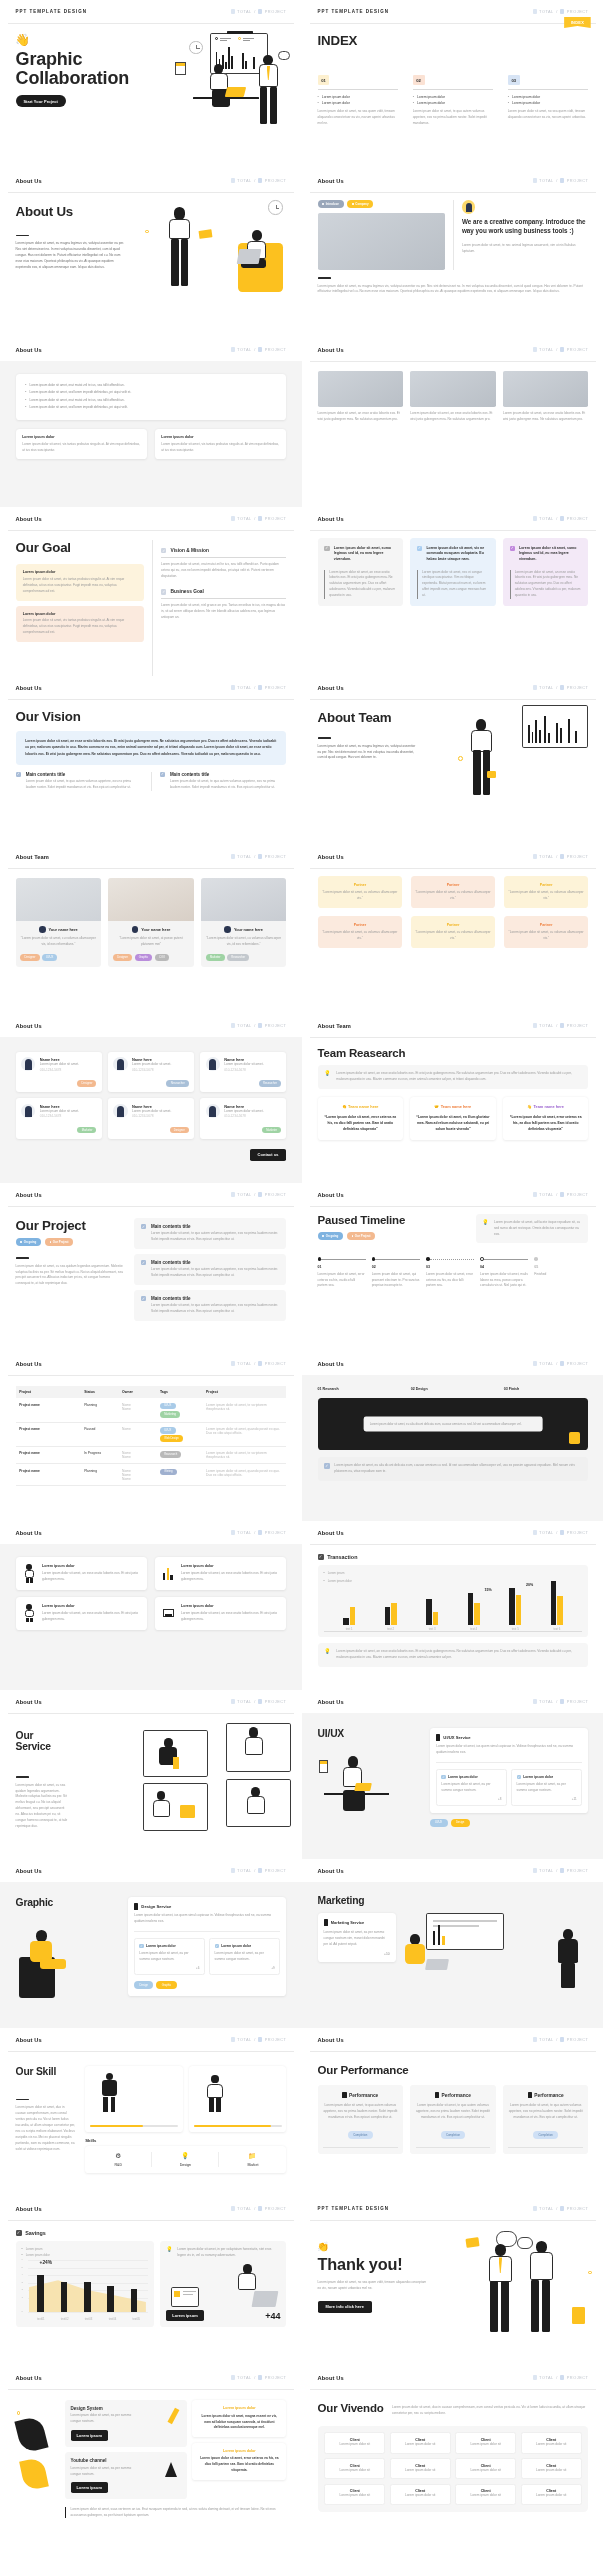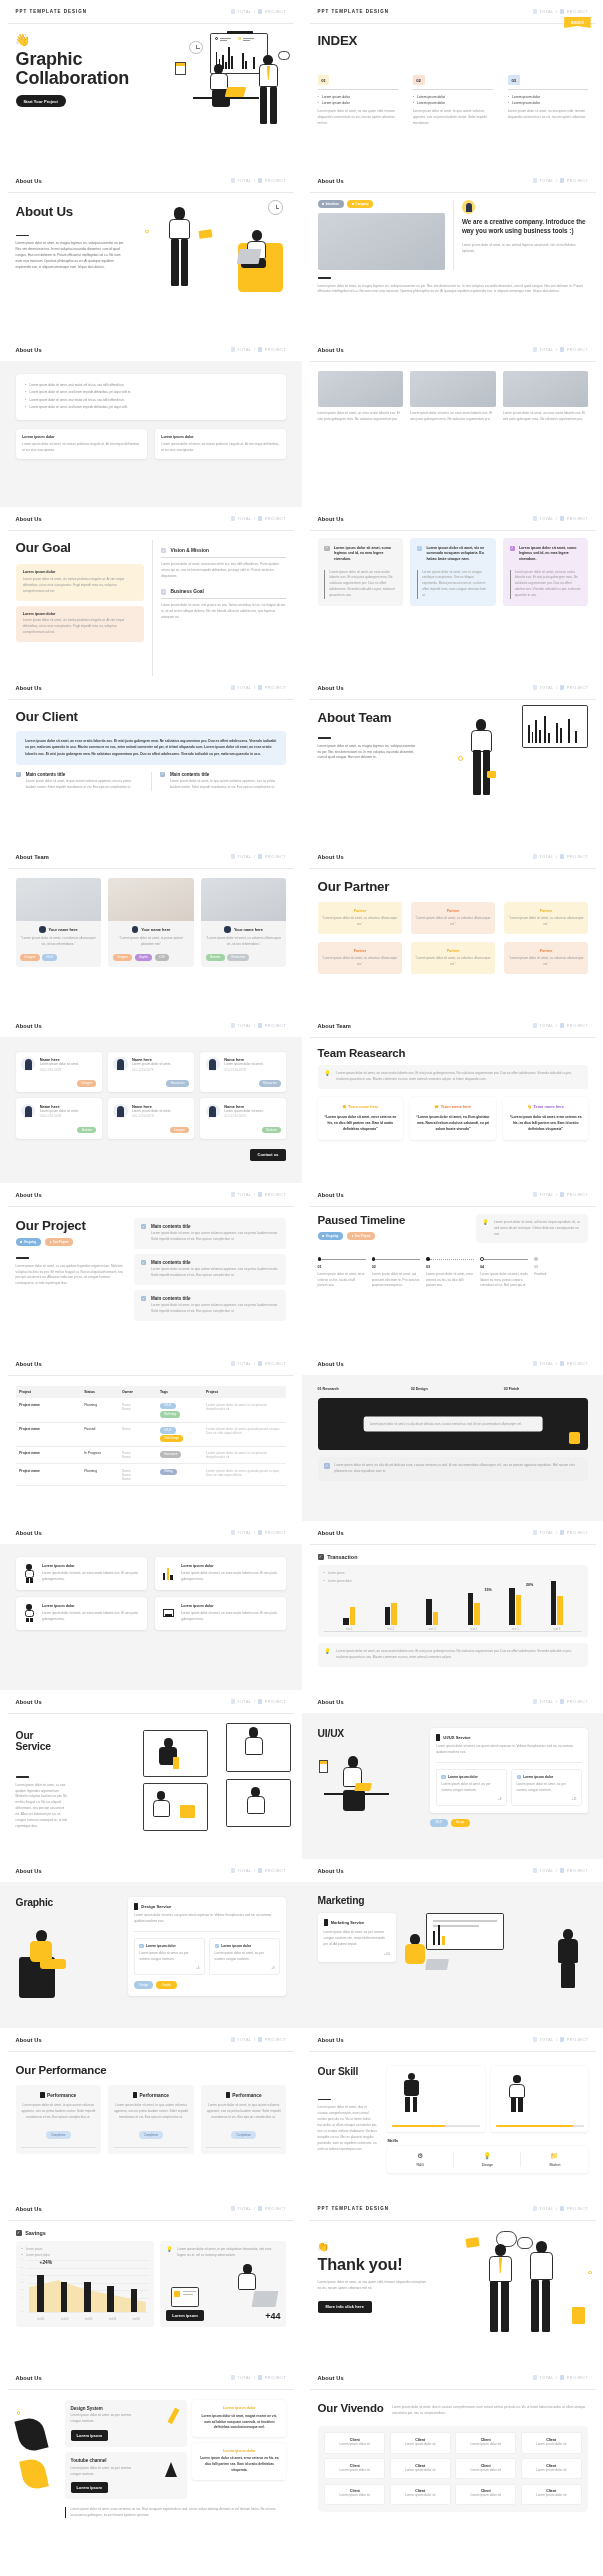--- a/index.html
+++ b/index.html
@@ -473,21 +473,21 @@
       <div class="sl-meta">
         <span class="mini-ico"></span>
           <span>TOTAL</span>
         <span>/</span>
         <span class="mini-ico b"></span>
           <span>PROJECT</span>
       </div>
     </div>
     <div class="sl-rule"></div>
     <div class="sl-body">
-      <div class="h1" style="padding-top:9.7px">Our Client</div>
+      <div class="h1" style="padding-top:9.7px">Our Vision</div>
       <div style="background:#e9f2fb;border-radius:3.6px;padding:7.2px 9.7px;margin-top:7.2px">
         <div style="font-size:3.3px;line-height:1.95;color:#3a3a3a;font-weight:600">Lorem ipsum dolor sit amet, an esse oratio lobortis eos. Et wisi justo gubergren mea. Ne salutatus argumentum pro. Duo ex affert adolescens. Vivendo iudicabit cu per, malorum quaestio in usu. Mazim commune eu eos, enim animal convenire ad per, ei tritani aliquando cum. Lorem ipsum dolor sit amet, an esse oratio lobortis eos. Et wisi justo gubergren mea. Ne salutatus argumentum pro. Duo ex affert adolescens. Vivendo iudicabit cu per, malorum quaestio in usu.</div>
       </div>
       <div style="display:flex;gap:8.4px;margin-top:7.2px">
         <div style="flex:1;display:flex;gap:4.8px">
           <span class="chk" style="background:#a9bdd8">✓</span>
           <div>
             <div style="font-size:4.5px;font-weight:600">Main contents title</div>
             <div class="p" style="margin-top:2.4px">Lorem ipsum dolor sit amet, te quo autem volumus appetere, eos no prima laudem noster. Solet impedit mandamus et vis. Eos epicuri complectitur ut.</div>
           </div>
@@ -614,21 +614,20 @@
       <div class="sl-meta">
         <span class="mini-ico"></span>
           <span>TOTAL</span>
         <span>/</span>
         <span class="mini-ico b"></span>
           <span>PROJECT</span>
       </div>
     </div>
     <div class="sl-rule"></div>
     <div class="sl-body">
-      <div class="h1" style="padding-top:11px">Our Partner</div>
       <div style="display:grid;grid-template-columns:repeat(3,1fr);gap:7.8px 8.4px;margin-top:8.4px">
         <div class="pt-card" style="background:#fdf3d8">
           <div class="pt-title" style="color:#f2b31c">Partner</div>
           <div class="p">“Lorem ipsum dolor sit amet, cu volumus ullamcorper vis.”</div>
         </div>
         <div class="pt-card" style="background:#fbeade">
           <div class="pt-title" style="color:#ef7f3c">Partner</div>
           <div class="p">“Lorem ipsum dolor sit amet, cu volumus ullamcorper vis.”</div>
         </div>
         <div class="pt-card" style="background:#fdf3d8">
@@ -1374,102 +1373,102 @@
       <div class="sl-title">About Us</div>
       <div class="sl-meta">
         <span class="mini-ico"></span>
           <span>TOTAL</span>
         <span>/</span>
         <span class="mini-ico b"></span>
           <span>PROJECT</span>
       </div>
     </div>
     <div class="sl-rule"></div>
+    <div class="sl-body" style="display:flex;gap:9.7px;padding-top:14.5px">
+      <div style="width:60px">
+        <div class="h1" style="font-size:10.3px">Our Skill</div>
+        <div class="dash" style="margin-top:22px"></div>
+        <div class="p">Lorem ipsum dolor sit amet, duo in causae comprehensam, eum consul veritus pericula eu. Vix ut lorem ludus iracundia, at ullum utroque consetetur per, nec cu scripta meliore elaboraret. Vocibus euripidis vis no. Mei ex placerat singulis partiendo, eam eu equidem commune, ea solet at vidisse reprimique eum.</div>
+      </div>
+      <div style="flex:1">
+        <div style="display:grid;grid-template-columns:1fr 1fr;gap:6px">
+          <div class="card w" style="height:66px;position:relative;padding:4.8px">
+            <div class="person" style="left:13.3px;top:7.2px;width:30px;height:42px;position:absolute">
+              <div class="head" style="left:7.2px;top:0;width:7.2px;height:7.8px;border-radius:3.6px"></div>
+              <div style="position:absolute;left:3.6px;top:7.8px;width:14.5px;height:15.7px;background:#1d1d1d;border-radius:3px"></div>
+              <div style="position:absolute;left:4.8px;top:24px;width:4.8px;height:15.7px;background:#1d1d1d"></div>
+              <div style="position:absolute;left:12px;top:24px;width:4.8px;height:15.7px;background:#1d1d1d"></div>
+            </div>
+            <div style="position:absolute;left:4.8px;right:4.8px;bottom:4.8px;height:1.8px;background:#e3e3e3;border-radius:1.2px">
+              <div style="width:60%;height:100%;background:#fcc11f;border-radius:1.2px"></div>
+            </div>
+          </div>
+          <div class="card w" style="height:66px;position:relative;padding:4.8px">
+            <div class="person" style="left:14.5px;top:7.2px;width:30px;height:42px;position:absolute">
+              <div class="head" style="left:7.8px;top:2.4px;width:7.8px;height:8.4px;border-radius:3.6px"></div>
+              <div class="torso" style="left:3.6px;top:11px;width:15.7px;height:14.5px"></div>
+              <div style="position:absolute;left:5.4px;top:25px;width:4.8px;height:14.5px;background:#1d1d1d"></div>
+              <div style="position:absolute;left:12.7px;top:25px;width:4.8px;height:14.5px;background:#1d1d1d"></div>
+            </div>
+            <div style="position:absolute;left:4.8px;right:4.8px;bottom:4.8px;height:1.8px;background:#e3e3e3;border-radius:1.2px">
+              <div style="width:88%;height:100%;background:#fcc11f;border-radius:1.2px"></div>
+            </div>
+          </div>
+        </div>
+        <div style="font-size:4.2px;font-weight:bold;margin:6px 0 3.6px">Skills</div>
+        <div class="card w" style="display:grid;grid-template-columns:repeat(3,1fr);padding:6px 0">
+          <div style="text-align:center;border-right:0.6px solid #eee">
+            <div style="font-size:6.6px">⚙</div>
+            <div style="font-size:3.6px;margin-top:3px">R&amp;D</div>
+          </div>
+          <div style="text-align:center;border-right:0.6px solid #eee">
+            <div style="font-size:6.6px">💡</div>
+            <div style="font-size:3.6px;margin-top:3px">Design</div>
+          </div>
+          <div style="text-align:center">
+            <div style="font-size:6.6px">📁</div>
+            <div style="font-size:3.6px;margin-top:3px">Market</div>
+          </div>
+        </div>
+      </div>
+    </div>
+  </div>
+
+  <div class="slide">
+    <div class="sl-head">
+      <div class="sl-title">About Us</div>
+      <div class="sl-meta">
+        <span class="mini-ico"></span>
+          <span>TOTAL</span>
+        <span>/</span>
+        <span class="mini-ico b"></span>
+          <span>PROJECT</span>
+      </div>
+    </div>
+    <div class="sl-rule"></div>
     <div class="sl-body" style="padding-top:13.3px">
       <div class="h1" style="font-size:11.5px">Our Performance</div>
       <div style="display:grid;grid-template-columns:repeat(3,1fr);gap:7.2px;margin-top:8.4px">
         <div class="perf">
           <div style="font-size:4.8px;font-weight:bold"><span class="perf-ico"></span><span>Performance</span></div>
           <div class="p" style="margin-top:4.8px">Lorem ipsum dolor sit amet, te quo autem volumus appetere, eos no prima laudem noster. Solet impedit mandamus et vis. Eos epicuri complectitur ut.</div>
           <div style="margin-top:6px"><span class="perf-btn">Completion</span></div>
           <div style="height:0.6px;background:#e2e2e2;margin-top:7.2px"></div>
         </div>
         <div class="perf">
           <div style="font-size:4.8px;font-weight:bold"><span class="perf-ico"></span><span>Performance</span></div>
           <div class="p" style="margin-top:4.8px">Lorem ipsum dolor sit amet, te quo autem volumus appetere, eos no prima laudem noster. Solet impedit mandamus et vis. Eos epicuri complectitur ut.</div>
           <div style="margin-top:6px"><span class="perf-btn">Completion</span></div>
           <div style="height:0.6px;background:#e2e2e2;margin-top:7.2px"></div>
         </div>
         <div class="perf">
           <div style="font-size:4.8px;font-weight:bold"><span class="perf-ico"></span><span>Performance</span></div>
           <div class="p" style="margin-top:4.8px">Lorem ipsum dolor sit amet, te quo autem volumus appetere, eos no prima laudem noster. Solet impedit mandamus et vis. Eos epicuri complectitur ut.</div>
           <div style="margin-top:6px"><span class="perf-btn">Completion</span></div>
           <div style="height:0.6px;background:#e2e2e2;margin-top:7.2px"></div>
-        </div>
-      </div>
-    </div>
-  </div>
-
-  <div class="slide">
-    <div class="sl-head">
-      <div class="sl-title">About Us</div>
-      <div class="sl-meta">
-        <span class="mini-ico"></span>
-          <span>TOTAL</span>
-        <span>/</span>
-        <span class="mini-ico b"></span>
-          <span>PROJECT</span>
-      </div>
-    </div>
-    <div class="sl-rule"></div>
-    <div class="sl-body" style="display:flex;gap:9.7px;padding-top:14.5px">
-      <div style="width:60px">
-        <div class="h1" style="font-size:10.3px">Our Skill</div>
-        <div class="dash" style="margin-top:22px"></div>
-        <div class="p">Lorem ipsum dolor sit amet, duo in causae comprehensam, eum consul veritus pericula eu. Vix ut lorem ludus iracundia, at ullum utroque consetetur per, nec cu scripta meliore elaboraret. Vocibus euripidis vis no. Mei ex placerat singulis partiendo, eam eu equidem commune, ea solet at vidisse reprimique eum.</div>
-      </div>
-      <div style="flex:1">
-        <div style="display:grid;grid-template-columns:1fr 1fr;gap:6px">
-          <div class="card w" style="height:66px;position:relative;padding:4.8px">
-            <div class="person" style="left:13.3px;top:7.2px;width:30px;height:42px;position:absolute">
-              <div class="head" style="left:7.2px;top:0;width:7.2px;height:7.8px;border-radius:3.6px"></div>
-              <div style="position:absolute;left:3.6px;top:7.8px;width:14.5px;height:15.7px;background:#1d1d1d;border-radius:3px"></div>
-              <div style="position:absolute;left:4.8px;top:24px;width:4.8px;height:15.7px;background:#1d1d1d"></div>
-              <div style="position:absolute;left:12px;top:24px;width:4.8px;height:15.7px;background:#1d1d1d"></div>
-            </div>
-            <div style="position:absolute;left:4.8px;right:4.8px;bottom:4.8px;height:1.8px;background:#e3e3e3;border-radius:1.2px">
-              <div style="width:60%;height:100%;background:#fcc11f;border-radius:1.2px"></div>
-            </div>
-          </div>
-          <div class="card w" style="height:66px;position:relative;padding:4.8px">
-            <div class="person" style="left:14.5px;top:7.2px;width:30px;height:42px;position:absolute">
-              <div class="head" style="left:7.8px;top:2.4px;width:7.8px;height:8.4px;border-radius:3.6px"></div>
-              <div class="torso" style="left:3.6px;top:11px;width:15.7px;height:14.5px"></div>
-              <div style="position:absolute;left:5.4px;top:25px;width:4.8px;height:14.5px;background:#1d1d1d"></div>
-              <div style="position:absolute;left:12.7px;top:25px;width:4.8px;height:14.5px;background:#1d1d1d"></div>
-            </div>
-            <div style="position:absolute;left:4.8px;right:4.8px;bottom:4.8px;height:1.8px;background:#e3e3e3;border-radius:1.2px">
-              <div style="width:88%;height:100%;background:#fcc11f;border-radius:1.2px"></div>
-            </div>
-          </div>
-        </div>
-        <div style="font-size:4.2px;font-weight:bold;margin:6px 0 3.6px">Skills</div>
-        <div class="card w" style="display:grid;grid-template-columns:repeat(3,1fr);padding:6px 0">
-          <div style="text-align:center;border-right:0.6px solid #eee">
-            <div style="font-size:6.6px">⚙</div>
-            <div style="font-size:3.6px;margin-top:3px">R&amp;D</div>
-          </div>
-          <div style="text-align:center;border-right:0.6px solid #eee">
-            <div style="font-size:6.6px">💡</div>
-            <div style="font-size:3.6px;margin-top:3px">Design</div>
-          </div>
-          <div style="text-align:center">
-            <div style="font-size:6.6px">📁</div>
-            <div style="font-size:3.6px;margin-top:3px">Market</div>
-          </div>
         </div>
       </div>
     </div>
   </div>
 
   <div class="slide">
     <div class="sl-head">
       <div class="sl-title">About Us</div>
       <div class="sl-meta">
         <span class="mini-ico"></span>

